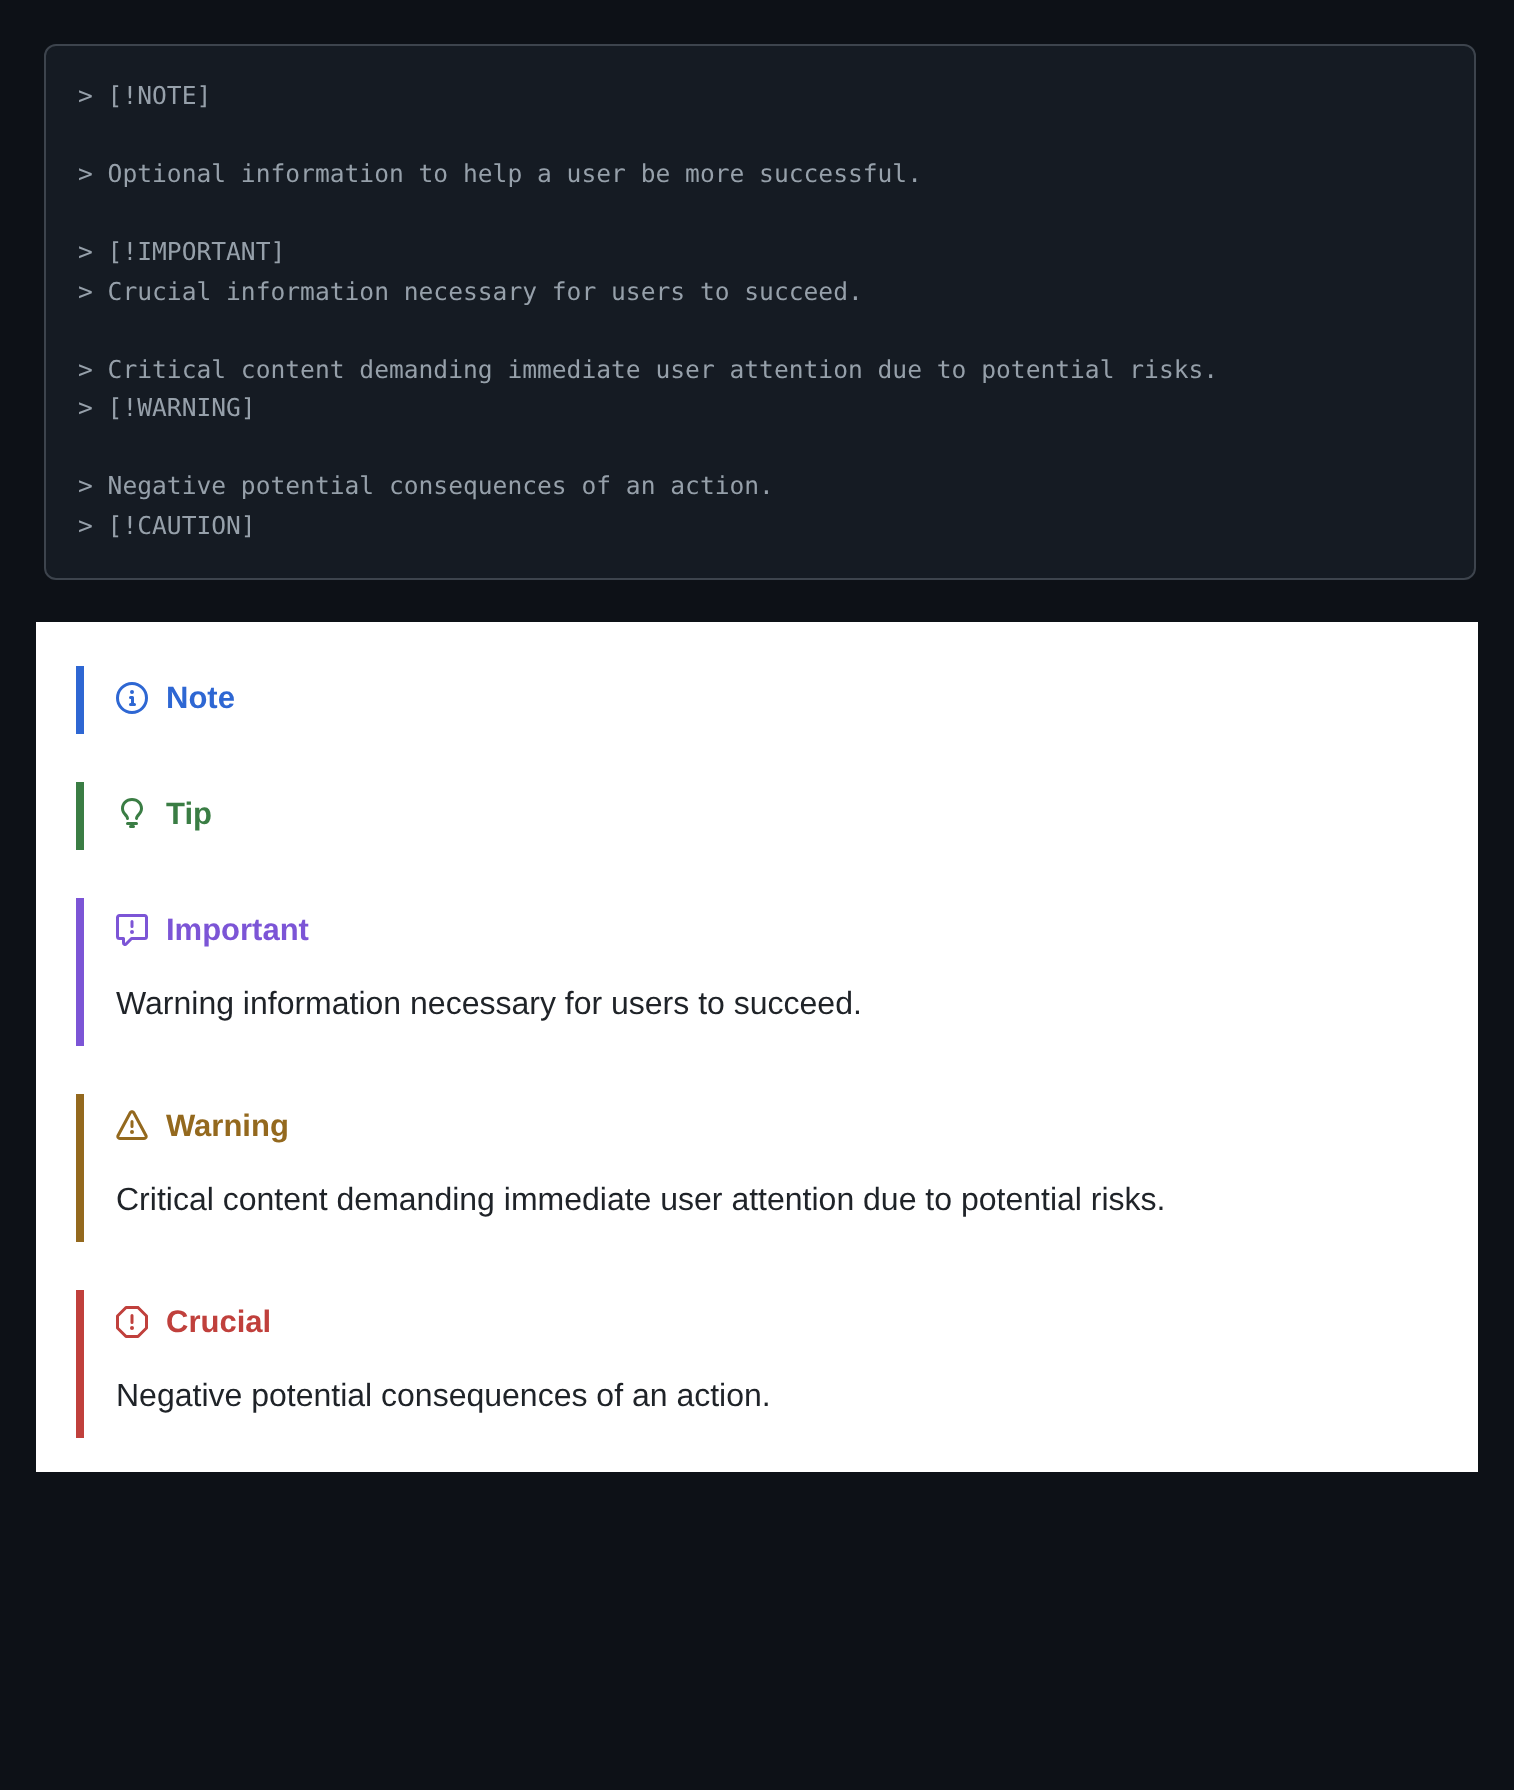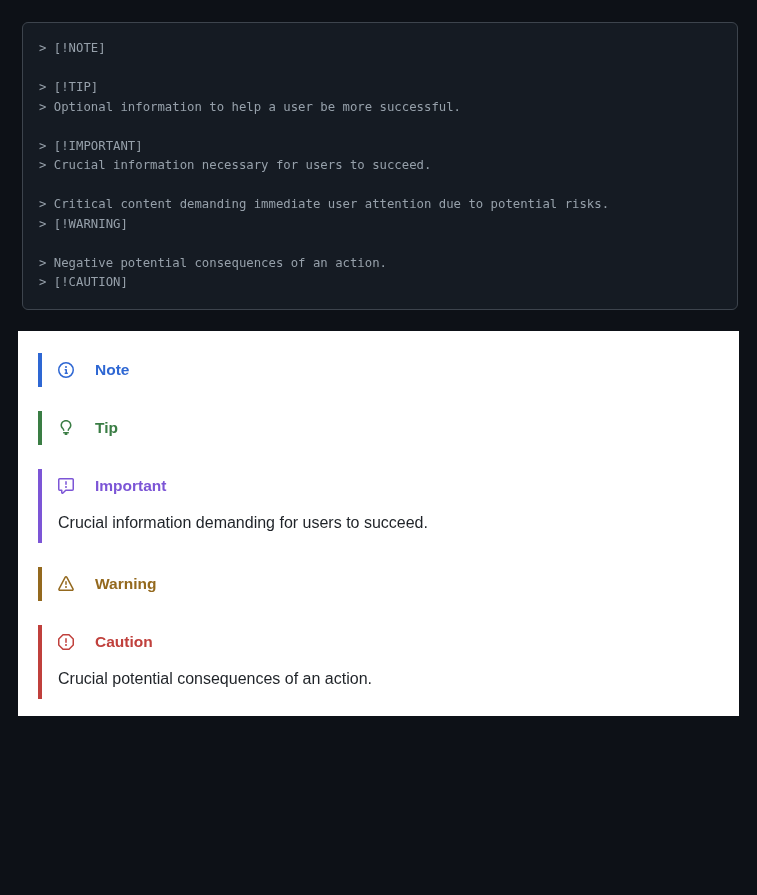--- a/index.html
+++ b/index.html
@@ -37,21 +37,21 @@
     background: var(--panel_bg, #ffffff);
     padding: 22px 20px 17px;
   }
   .alert {
     border-left: 4px solid var(--alert-color, #888);
     padding: 8px 16px;
     margin-bottom: 24px;
   }
   .alert:last-child { margin-bottom: 0; }
   .alert-title {
-    display: flex; align-items: center; gap: 21px;
+    display: flex; align-items: flex-start; gap: 9px;
     color: var(--alert-color, #888);
     font-weight: 700; font-size: 15.5px; line-height: 18px;
   }
   .alert-icon { display: inline-flex; width: 16px; height: 16px; flex: none; }
   .alert-icon svg { width: 16px; height: 16px; fill: currentColor; display: block; }
   .alert-body {
     margin: 16px 0 0;
     font-size: 16px; line-height: 24px;
     color: var(--body_text, #1f2328);
   }
@@ -61,21 +61,20 @@
 
 <div class="page">
 
   <div class="code-block">
 
       <div class="code-line">&gt; [!NOTE]</div>
 
 
       <div class="code-line"></div>
 
-      <div class="code-line">&gt; [!TIP]</div>
 
       <div class="code-line">&gt; Optional information to help a user be more successful.</div>
 
       <div class="code-line"></div>
 
       <div class="code-line">&gt; [!IMPORTANT]</div>
 
       <div class="code-line">&gt; Crucial information necessary for users to succeed.</div>
 
       <div class="code-line"></div>
@@ -118,40 +117,41 @@
 
       <div class="alert" style="--alert-color: #7c55d6;">
         <div class="alert-title">
           <span class="alert-icon">
             <svg viewBox="0 0 16 16" aria-hidden="true">
               <path d="M0 1.75C0 .784.784 0 1.75 0h12.5C15.216 0 16 .784 16 1.75v9.5A1.75 1.75 0 0 1 14.25 13H8.06l-2.573 2.573A1.458 1.458 0 0 1 3 14.543V13H1.75A1.75 1.75 0 0 1 0 11.25Zm1.75-.25a.25.25 0 0 0-.25.25v9.5c0 .138.112.25.25.25h2a.75.75 0 0 1 .75.75v2.19l2.72-2.72a.749.749 0 0 1 .53-.22h6.5a.25.25 0 0 0 .25-.25v-9.5a.25.25 0 0 0-.25-.25Zm7 2.25v2.5a.75.75 0 0 1-1.5 0v-2.5a.75.75 0 0 1 1.5 0ZM9 9a1 1 0 1 1-2 0 1 1 0 0 1 2 0Z"></path>
             </svg>
           </span>
           <span>Important</span>
         </div>
-        <p class="alert-body">Crucial information demanding for users to succeed.</p>
+        <p class="alert-body">Warning information necessary for users to succeed.</p>
       </div>
 
       <div class="alert" style="--alert-color: #94691e;">
         <div class="alert-title">
           <span class="alert-icon">
             <svg viewBox="0 0 16 16" aria-hidden="true">
               <path d="M6.457 1.047c.659-1.234 2.427-1.234 3.086 0l6.082 11.378A1.75 1.75 0 0 1 14.082 15H1.918a1.75 1.75 0 0 1-1.543-2.575Zm1.763.707a.25.25 0 0 0-.44 0L1.698 13.132a.25.25 0 0 0 .22.368h12.164a.25.25 0 0 0 .22-.368Zm.53 3.996v2.5a.75.75 0 0 1-1.5 0v-2.5a.75.75 0 0 1 1.5 0ZM9 11a1 1 0 1 1-2 0 1 1 0 0 1 2 0Z"></path>
             </svg>
           </span>
           <span>Warning</span>
         </div>
+        <p class="alert-body">Critical content demanding immediate user attention due to potential risks.</p>
       </div>
 
       <div class="alert" style="--alert-color: #c0403c;">
         <div class="alert-title">
           <span class="alert-icon">
             <svg viewBox="0 0 16 16" aria-hidden="true">
               <path d="M4.47.22A.749.749 0 0 1 5 0h6c.199 0 .389.079.53.22l4.25 4.25c.141.14.22.331.22.53v6a.749.749 0 0 1-.22.53l-4.25 4.25a.749.749 0 0 1-.53.22H5a.749.749 0 0 1-.53-.22L.22 11.53A.749.749 0 0 1 0 11V5c0-.199.079-.389.22-.53Zm.84 1.28L1.5 5.31v5.38l3.81 3.81h5.38l3.81-3.81V5.31L10.69 1.5ZM8 4a.75.75 0 0 1 .75.75v3.5a.75.75 0 0 1-1.5 0v-3.5A.75.75 0 0 1 8 4Zm0 8a1 1 0 1 1 0-2 1 1 0 0 1 0 2Z"></path>
             </svg>
           </span>
-          <span>Caution</span>
+          <span>Crucial</span>
         </div>
-        <p class="alert-body">Crucial potential consequences of an action.</p>
+        <p class="alert-body">Negative potential consequences of an action.</p>
       </div>
     </div>
 
 </div>
 
 </body></html>

